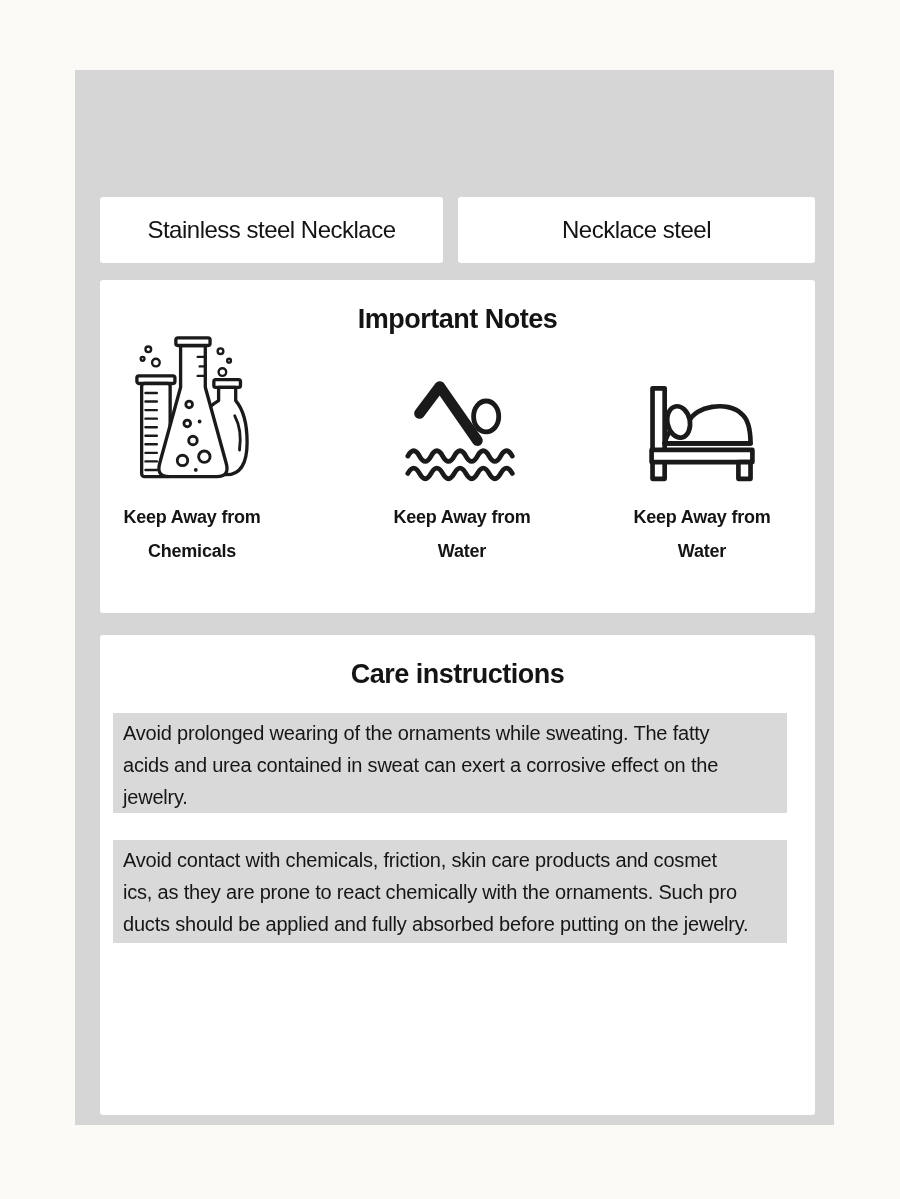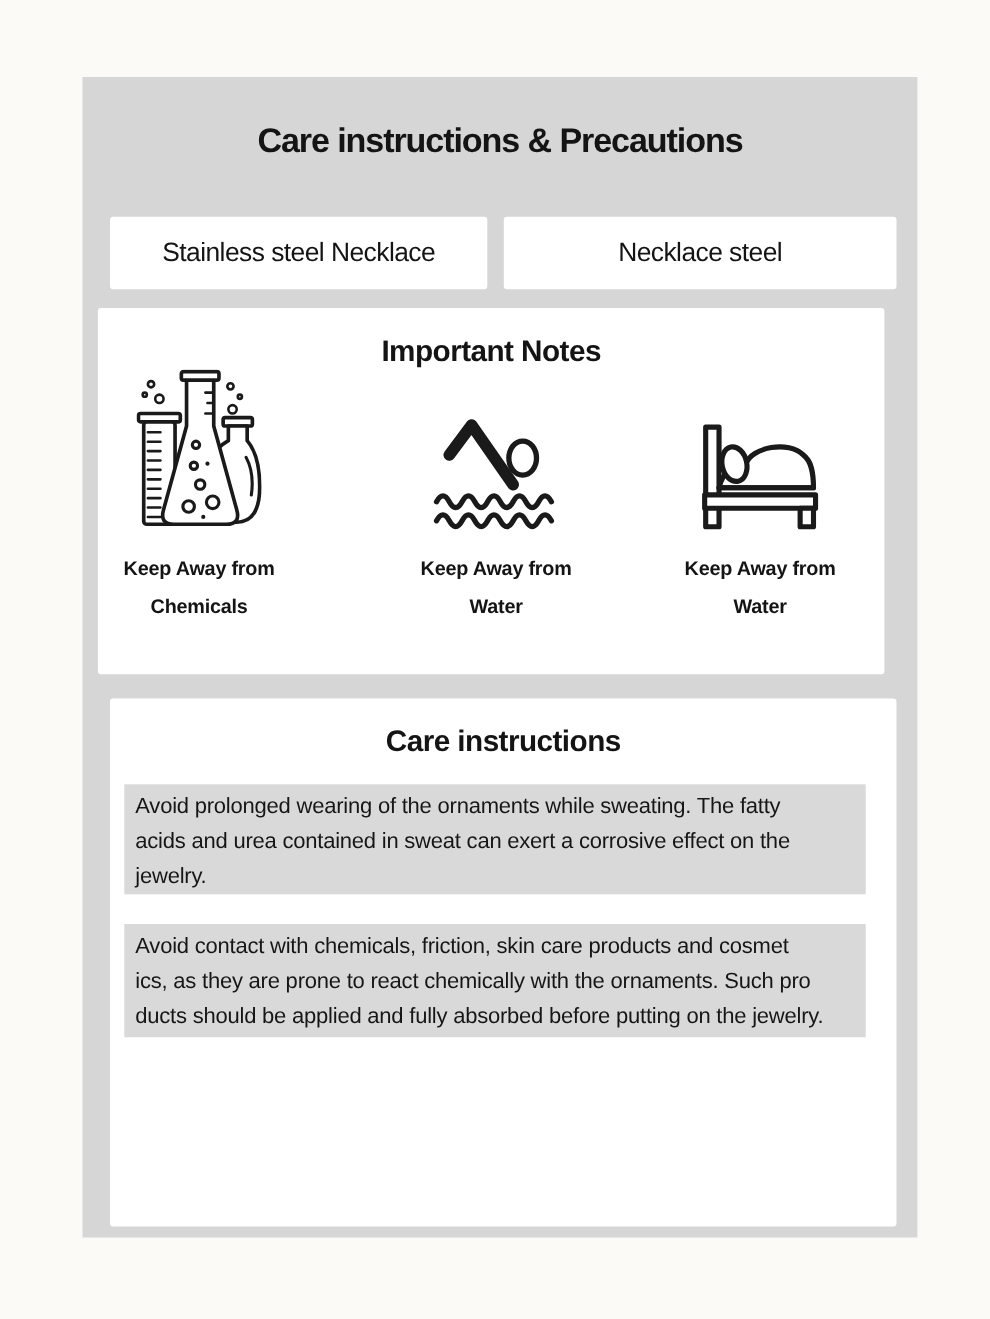--- a/index.html
+++ b/index.html
@@ -42,21 +42,21 @@
     background:var(--bg-panel);
     border-radius:3px;
     display:flex; align-items:center; justify-content:center;
     font-size:24px; font-weight:normal;
     letter-spacing:-0.5px;
   }
   .material-box.first{width:343px;}
   .material-box.second{width:357px;}
   .notes-panel{
     position:absolute;
-    left:14px; top:210px;
+    left:25px; top:210px;
     width:715px; height:333px;
     background:var(--bg-panel);
     border-radius:3px;
   }
   .panel-heading{
     text-align:center;
     font-size:27px; font-weight:bold;
     letter-spacing:-0.5px;
     padding-top:24px;
   }
@@ -104,21 +104,20 @@
   .block-3{top:333px; height:133px;}
   svg{display:block;}
   .lineart{stroke:#1a1a1a; fill:none; stroke-linecap:round; stroke-linejoin:round;}
   .fillwhite{fill:#ffffff;}
 </style>
 </head>
 <body>
 
 <div class="gray-container">
 
-  <div class="main-title">Care instructions &amp; Precautions</div>
 
   <div class="materials-row">
     <div class="material-box first">Stainless steel Necklace</div>
     <div class="material-box second">Necklace steel</div>
   </div>
 
   <div class="notes-panel">
     <div class="panel-heading">Important Notes</div>
 
     <div class="note-col col-chemicals">

